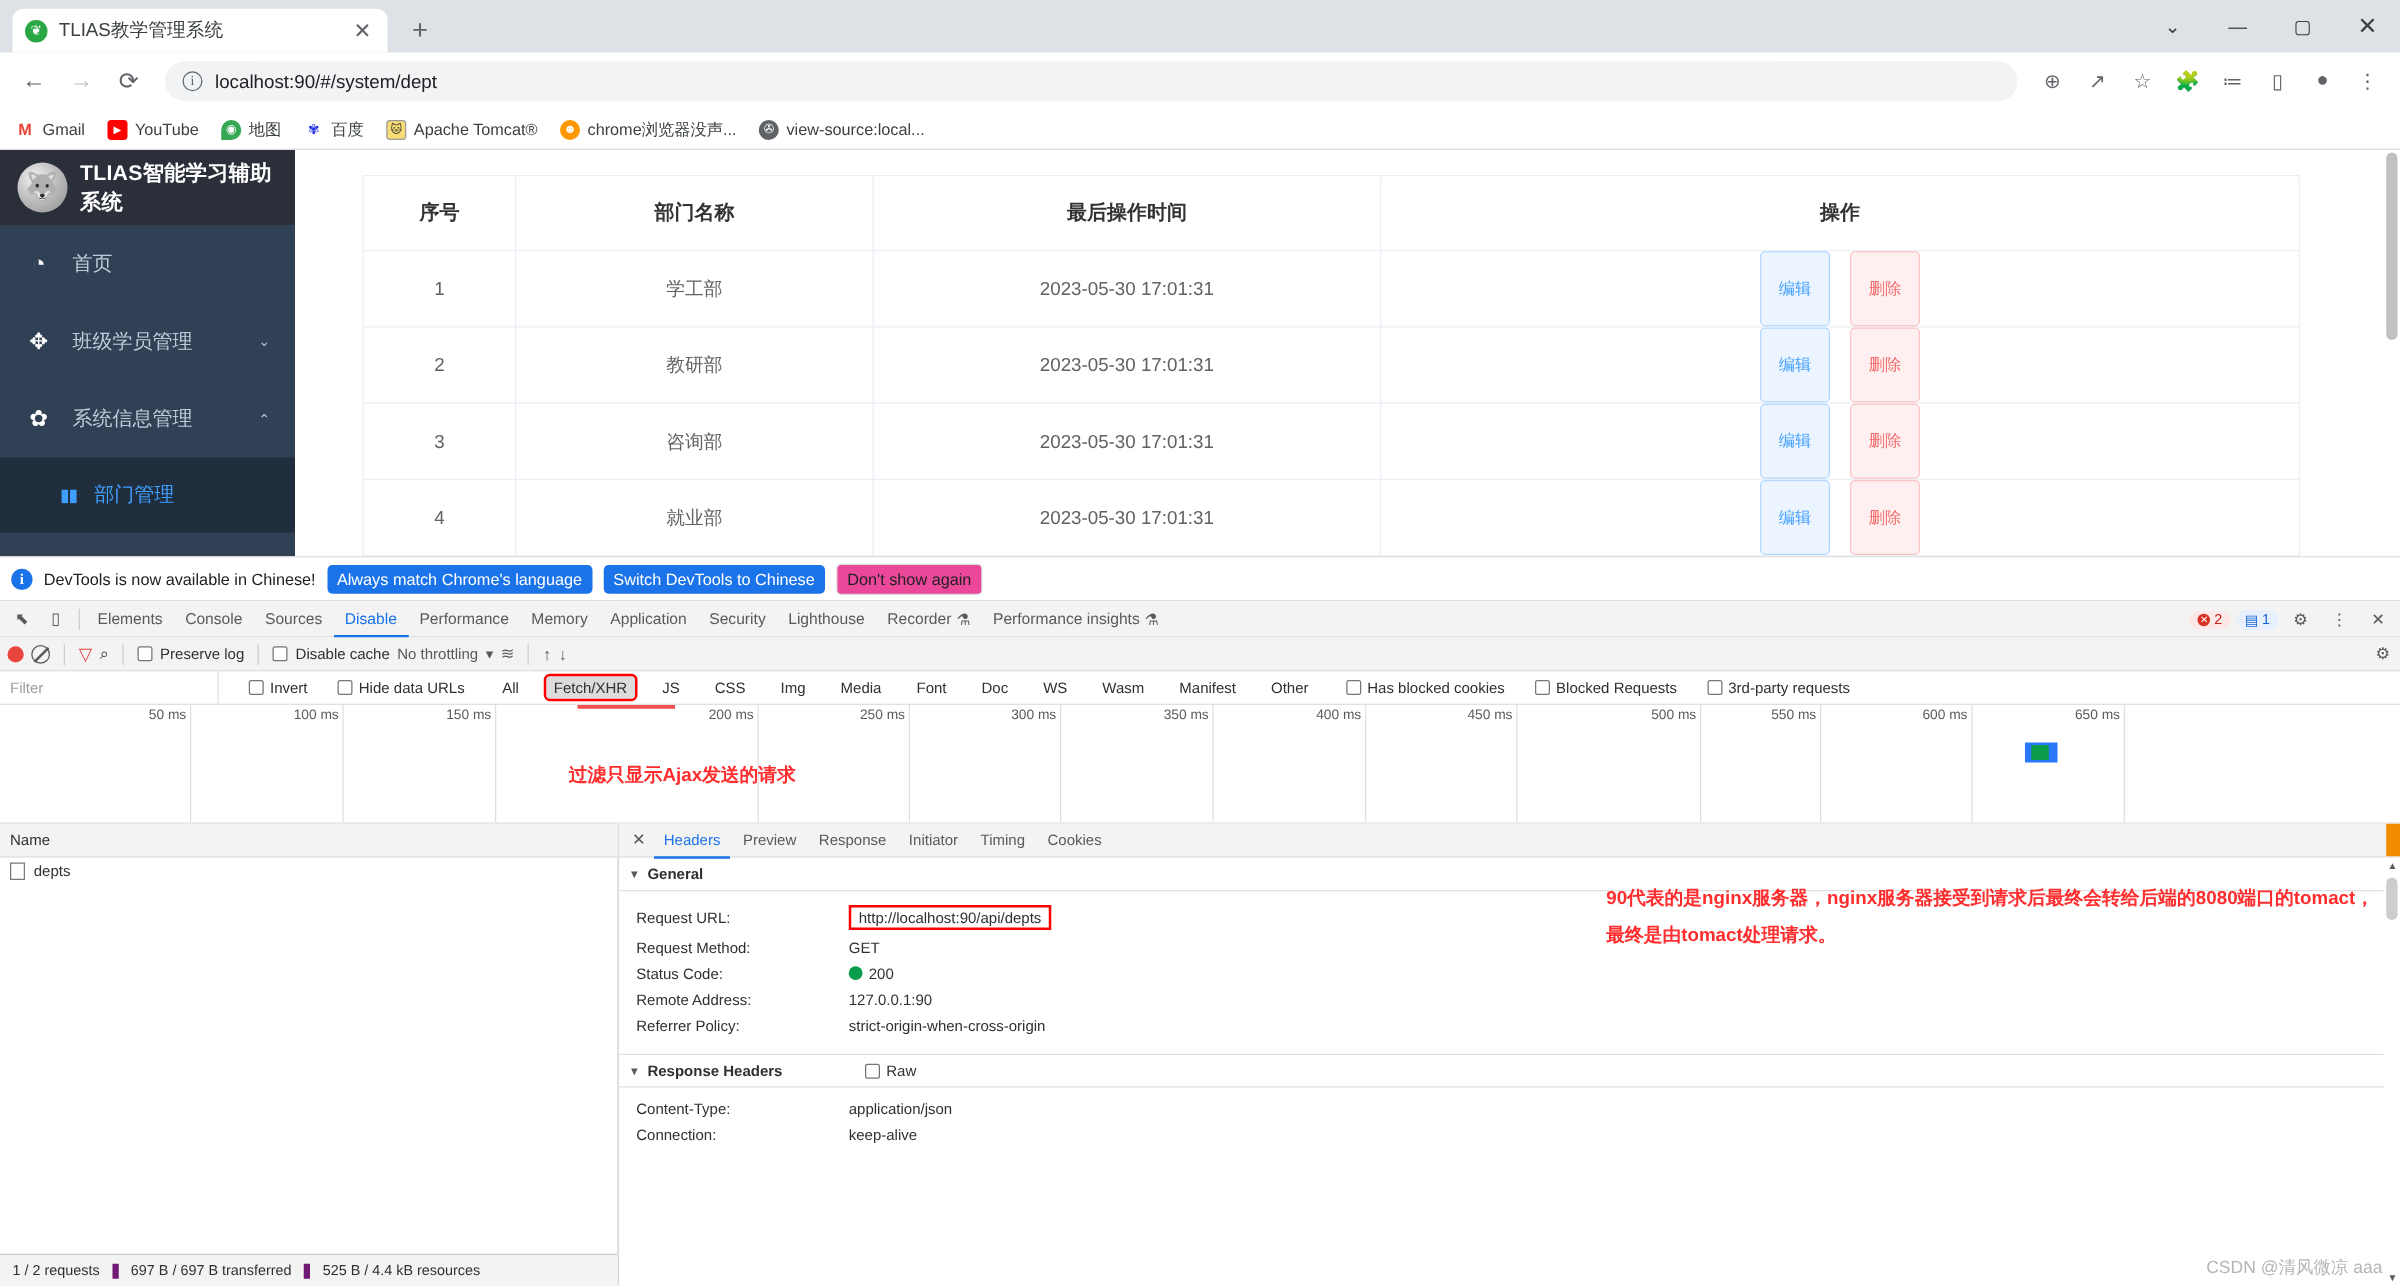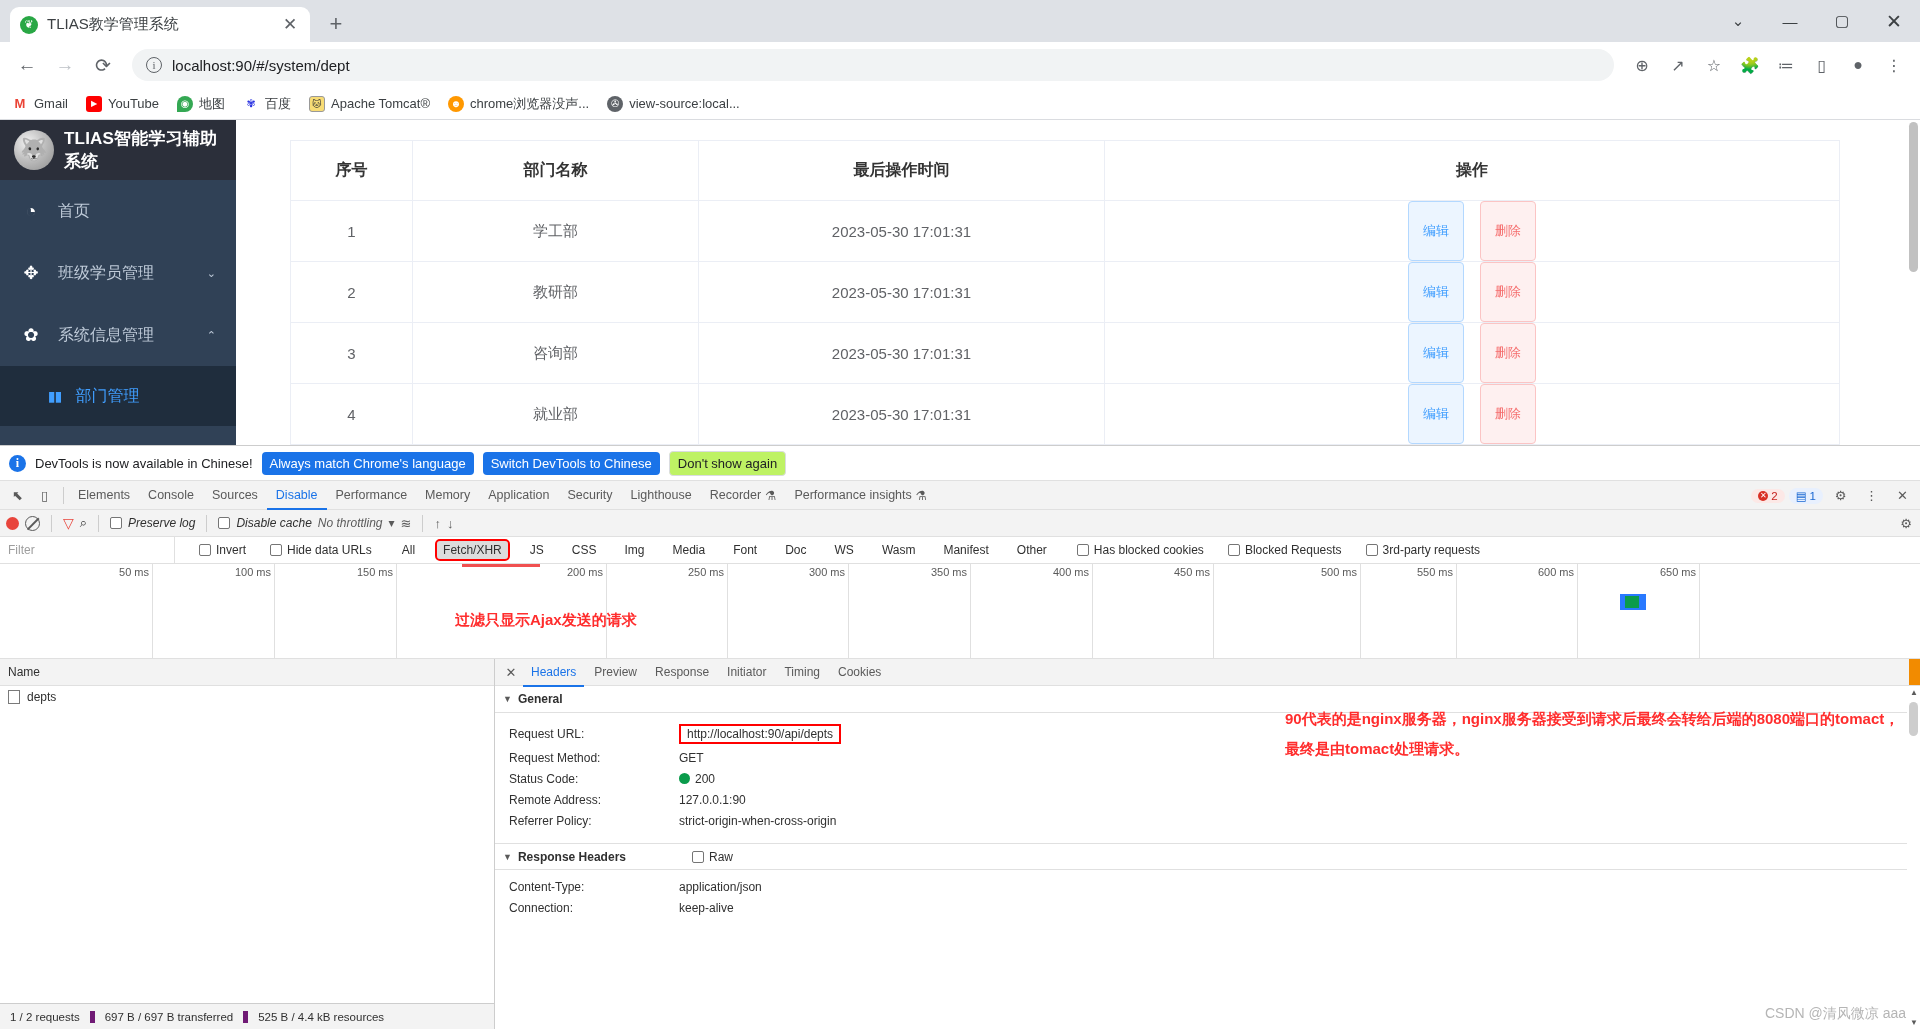--- a/index.html
+++ b/index.html
@@ -87,21 +87,21 @@
               border-top: 1px solid #cdcdcd; font-size: 12px; color: #303030; min-height: 0; }
 
   .dt-notice { height: 35px; display: flex; align-items: center; gap: 9px; padding: 0 9px;
                border-bottom: 1px solid #e0e0e0; background: #fff; }
   .info-dot { width: 17px; height: 17px; border-radius: 50%; background: #1a73e8; color: #fff;
               font-size: 12px; font-weight: bold; display: flex; align-items: center; justify-content: center;
               font-family: "Liberation Serif", serif; }
   .dt-notice .txt { font-size: 13px; color: #202124; }
   .nbtn { font-size: 13px; padding: 4px 8px; border-radius: 4px; }
   .nbtn.primary { background: #1a73e8; color: #fff; }
-  .nbtn.ghost { background: #bef264; color: #202124; border: 1px solid #dadce0; }
+  .nbtn.ghost { background: #ec4899; color: #202124; border: 1px solid #dadce0; }
 
   .dt-tabs { height: 29px; display: flex; align-items: center; padding-left: 4px;
              border-bottom: 1px solid #e0e0e0; background: #f3f3f3; position: relative; }
   .dt-iconbtn { width: 27px; height: 27px; display: flex; align-items: center; justify-content: center;
                 font-size: 13px; color: #5a5a5a; }
   .dt-sep { width: 1px; height: 17px; background: #cdcdcd; margin: 0 5px; }
   .dt-tab { height: 29px; padding: 0 9px; display: flex; align-items: center; gap: 4px;
             font-size: 12.5px; color: #5a5a5a; }
   .dt-tab.active { color: #1a73e8; box-shadow: inset 0 -2px 0 #1a73e8; }
   .dt-right { position: absolute; right: 4px; top: 0; height: 29px; display: flex; align-items: center; gap: 4px; }
@@ -110,21 +110,21 @@
   .pill.msg { background: #e8f0fe; color: #1967d2; }
   .pill .dotc { width: 10px; height: 10px; border-radius: 50%; background: #d93025; color:#fff;
                 font-size: 8px; display:flex;align-items:center;justify-content:center; }
 
   .dt-toolbar { height: 27px; display: flex; align-items: center; gap: 6px; padding: 0 6px;
                 border-bottom: 1px solid #e0e0e0; background: #f3f3f3; position: relative; }
   .rec-dot { width: 13px; height: 13px; border-radius: 50%; background: #e8453c; }
   .circ-slash { width: 15px; height: 15px; border: 1.5px solid #5a5a5a; border-radius: 50%; position: relative; }
   .circ-slash:after { content:""; position:absolute; left:-1px; top:6px; width:16px; height:1.5px; background:#5a5a5a; transform: rotate(-45deg); }
   .cbx { width: 12px; height: 12px; border: 1px solid #757575; border-radius: 2px; background: #fff; flex: 0 0 12px; }
-  .tlabel { font-size: 12px; color: #303030; font-style: italic; }
+  .tlabel { font-size: 12px; color: #303030; }
   .tlabel.dim { color: #5a5a5a; }
 
   .dt-filterbar { height: 27px; display: flex; align-items: center; gap: 16px; padding: 0;
                   border-bottom: 1px solid #e0e0e0; background: #fff; }
   .filter-input { width: 175px; height: 27px; display: flex; align-items: center; padding: 0 8px;
                   color: #9e9e9e; font-size: 12px; border-right: 1px solid #e0e0e0; }
   .ftog { padding: 2px 6px; font-size: 12px; color: #303030; border-radius: 3px; }
   .ftog.sel { background: #dcdcdc; }
   .ftog.highlight { outline: 2px solid #ff0000; }
   .fchk { display: flex; align-items: center; gap: 5px; font-size: 12px; margin-left: 8px; }

